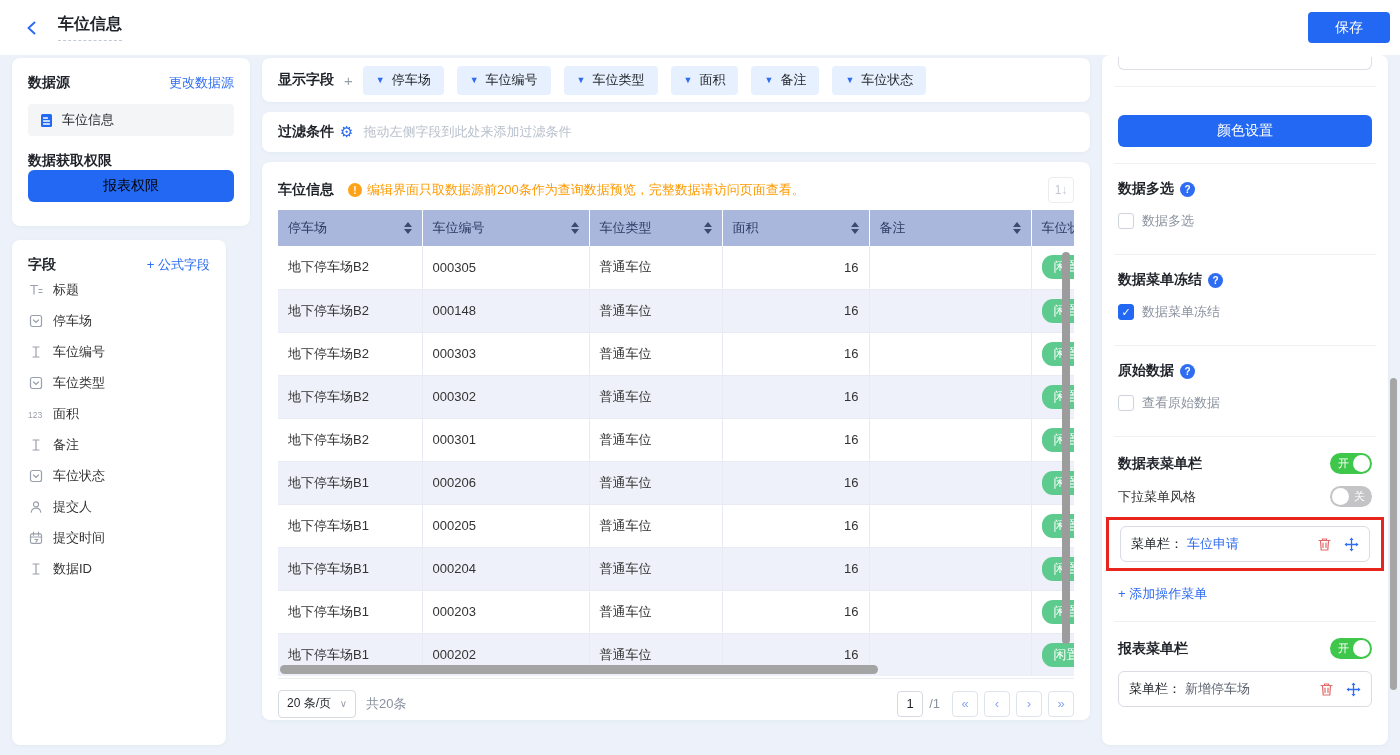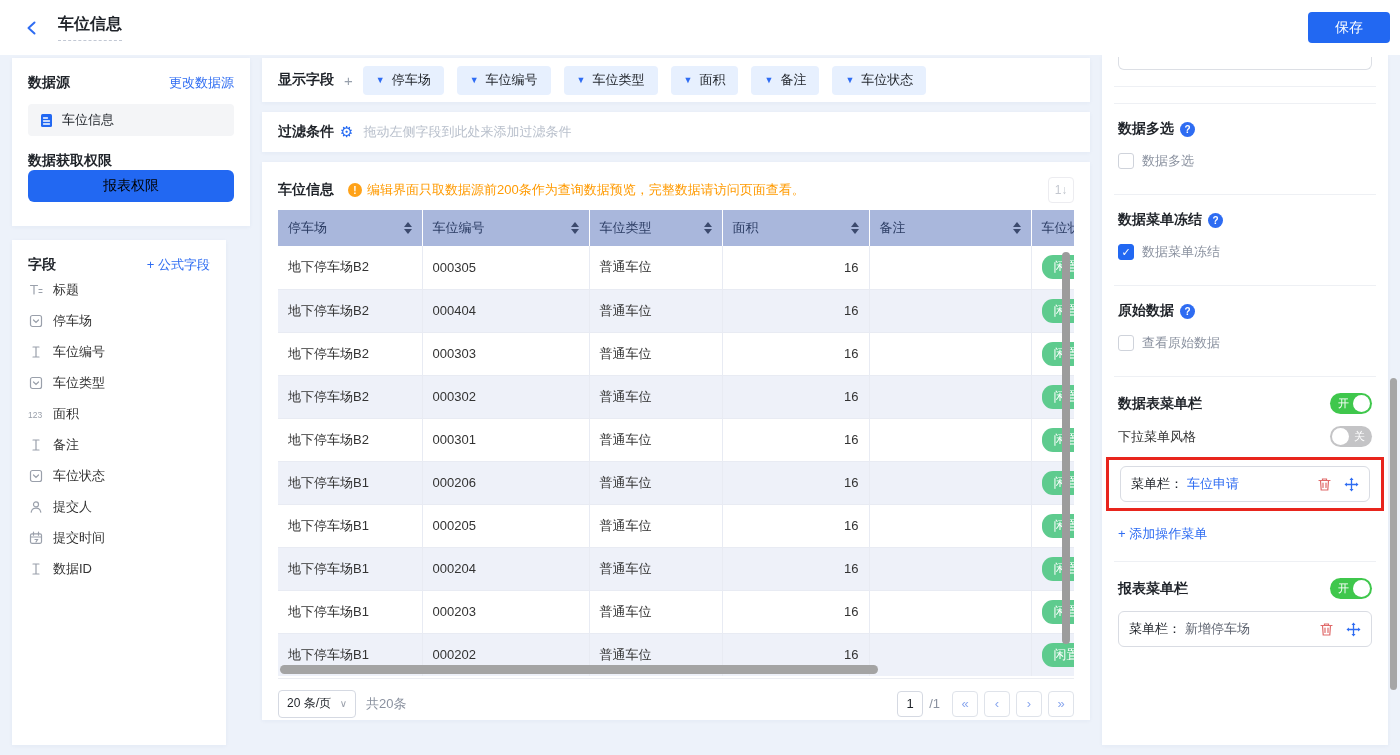--- a/index.html
+++ b/index.html
@@ -5,21 +5,21 @@
   * { margin:0; padding:0; box-sizing:border-box; }
   html,body { width:1400px; height:755px; overflow:hidden; }
   body { font-family:"Liberation Sans","DejaVu Sans",sans-serif; background:#edf2fa; color:#1f2329; font-size:13px; }
 
   
   .topbar { position:absolute; left:0; top:0; width:1400px; height:55px; background:#fff; display:flex; align-items:center; padding:0 24px; z-index:5; }
   .back-btn { color:#2e6cf2; font-size:18px; font-weight:bold; cursor:pointer; margin-right:18px; display:flex; align-items:center; }
   .page-title { font-size:16px; font-weight:bold; color:#1f2329; padding-bottom:5px; border-bottom:1px dashed #c2c8d4; }
   .save-btn { position:absolute; right:10px; top:12px; width:82px; height:31px; background:#2268f2; color:#fff; border:none; border-radius:4px; font-size:14px; cursor:pointer; }
 
-  .card { position:absolute; background:#fff; border-radius:0; box-shadow:0 1px 4px rgba(40,70,140,.05); }
+  .card { position:absolute; background:#fff; border-radius:8px; box-shadow:0 1px 4px rgba(40,70,140,.05); }
 
   
   .card-ds { left:12px; top:58px; width:238px; height:168px; padding:16px; }
   .sec-head { display:flex; justify-content:space-between; align-items:center; }
   .sec-title { font-size:14px; font-weight:bold; }
   .link { color:#2e6cf2; font-size:13px; cursor:pointer; text-decoration:none; }
   .ds-item { margin-top:12px; height:32px; background:#f4f5f7; border-radius:4px; display:flex; align-items:center; padding:0 10px; gap:8px; }
   .perm-title { margin-top:16px; font-size:14px; font-weight:bold; }
   .perm-btn { margin-top:0; width:100%; height:32px; background:#2268f2; color:#000000; border:none; border-radius:6px; font-size:14px; cursor:pointer; }
 
@@ -343,21 +343,21 @@
           <tr>
             <td>地下停车场B2</td>
             <td>000305</td>
             <td>普通车位</td>
             <td class="num">16</td>
             <td></td>
             <td><span class="badge">闲置</span></td>
           </tr>
           <tr>
             <td>地下停车场B2</td>
-            <td>000404</td>
+            <td>000148</td>
             <td>普通车位</td>
             <td class="num">16</td>
             <td></td>
             <td><span class="badge">闲置</span></td>
           </tr>
           <tr>
             <td>地下停车场B2</td>
             <td>000303</td>
             <td>普通车位</td>
             <td class="num">16</td>
@@ -440,20 +440,21 @@
       <div class="pbtn">›</div>
       <div class="pbtn">»</div>
     </div>
   </div>
 </div>
 
 <div class="card card-right">
   <div class="partial-box"></div>
   <div class="divider"></div>
 
+  <button class="color-btn">颜色设置</button>
   <div class="divider"></div>
 
   <div class="rsec-title">
     <span>数据多选</span>
     <span class="help">?</span>
   </div>
   <div class="cb-row">
     <span class="cb"></span>
     <span>数据多选</span>
   </div>

